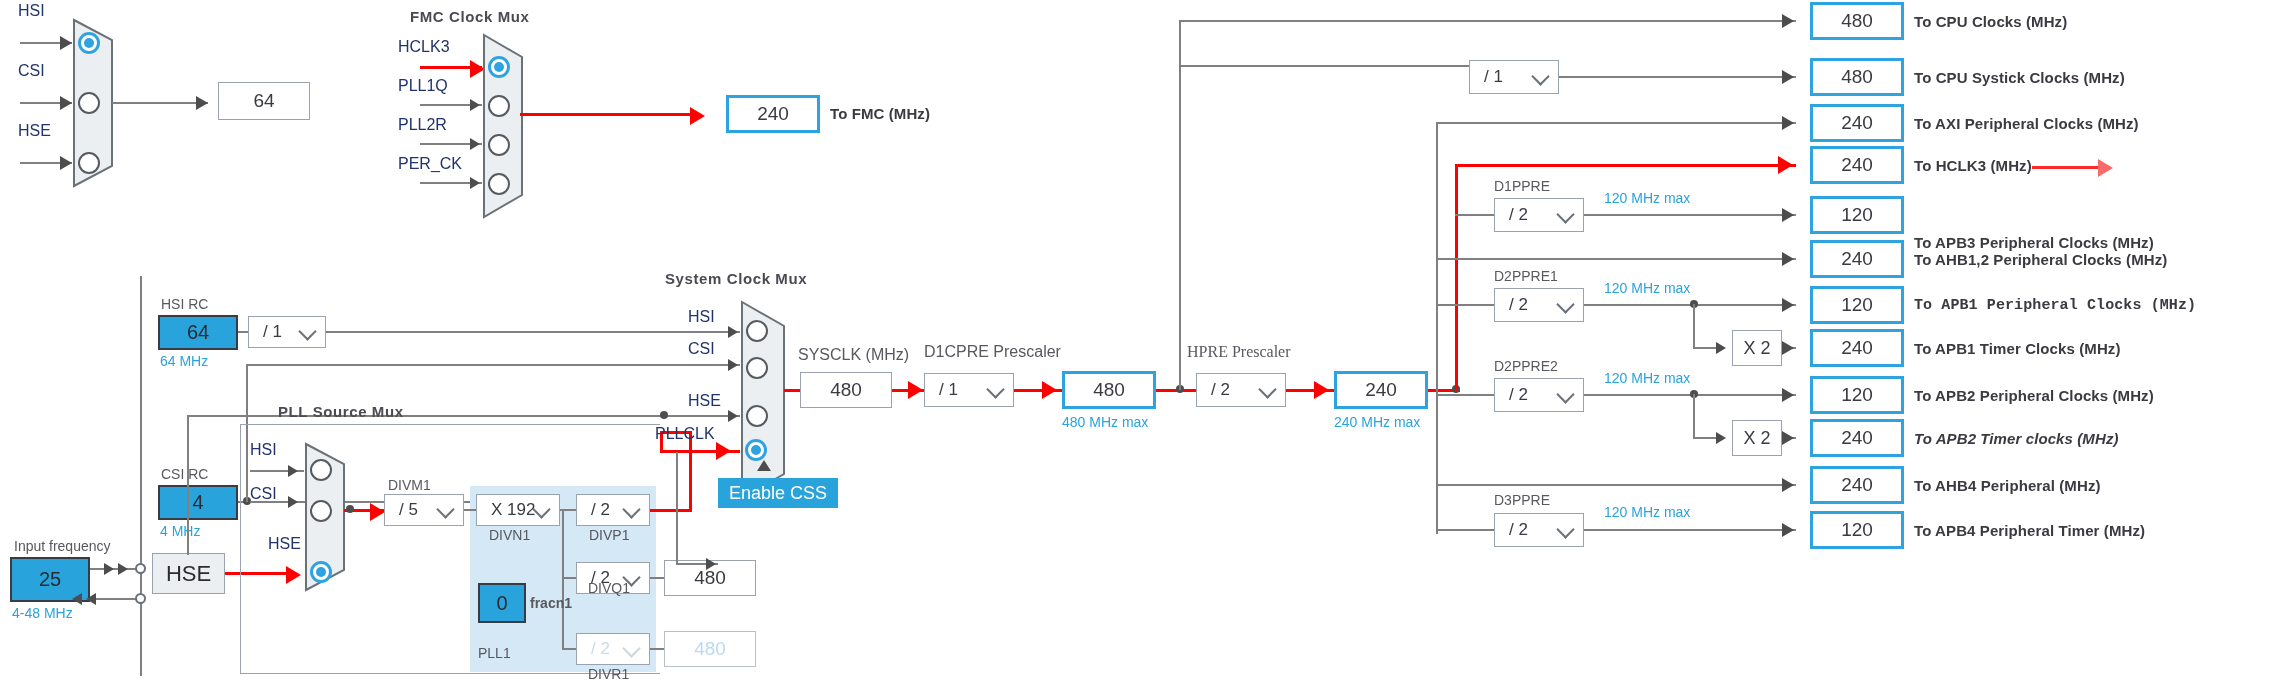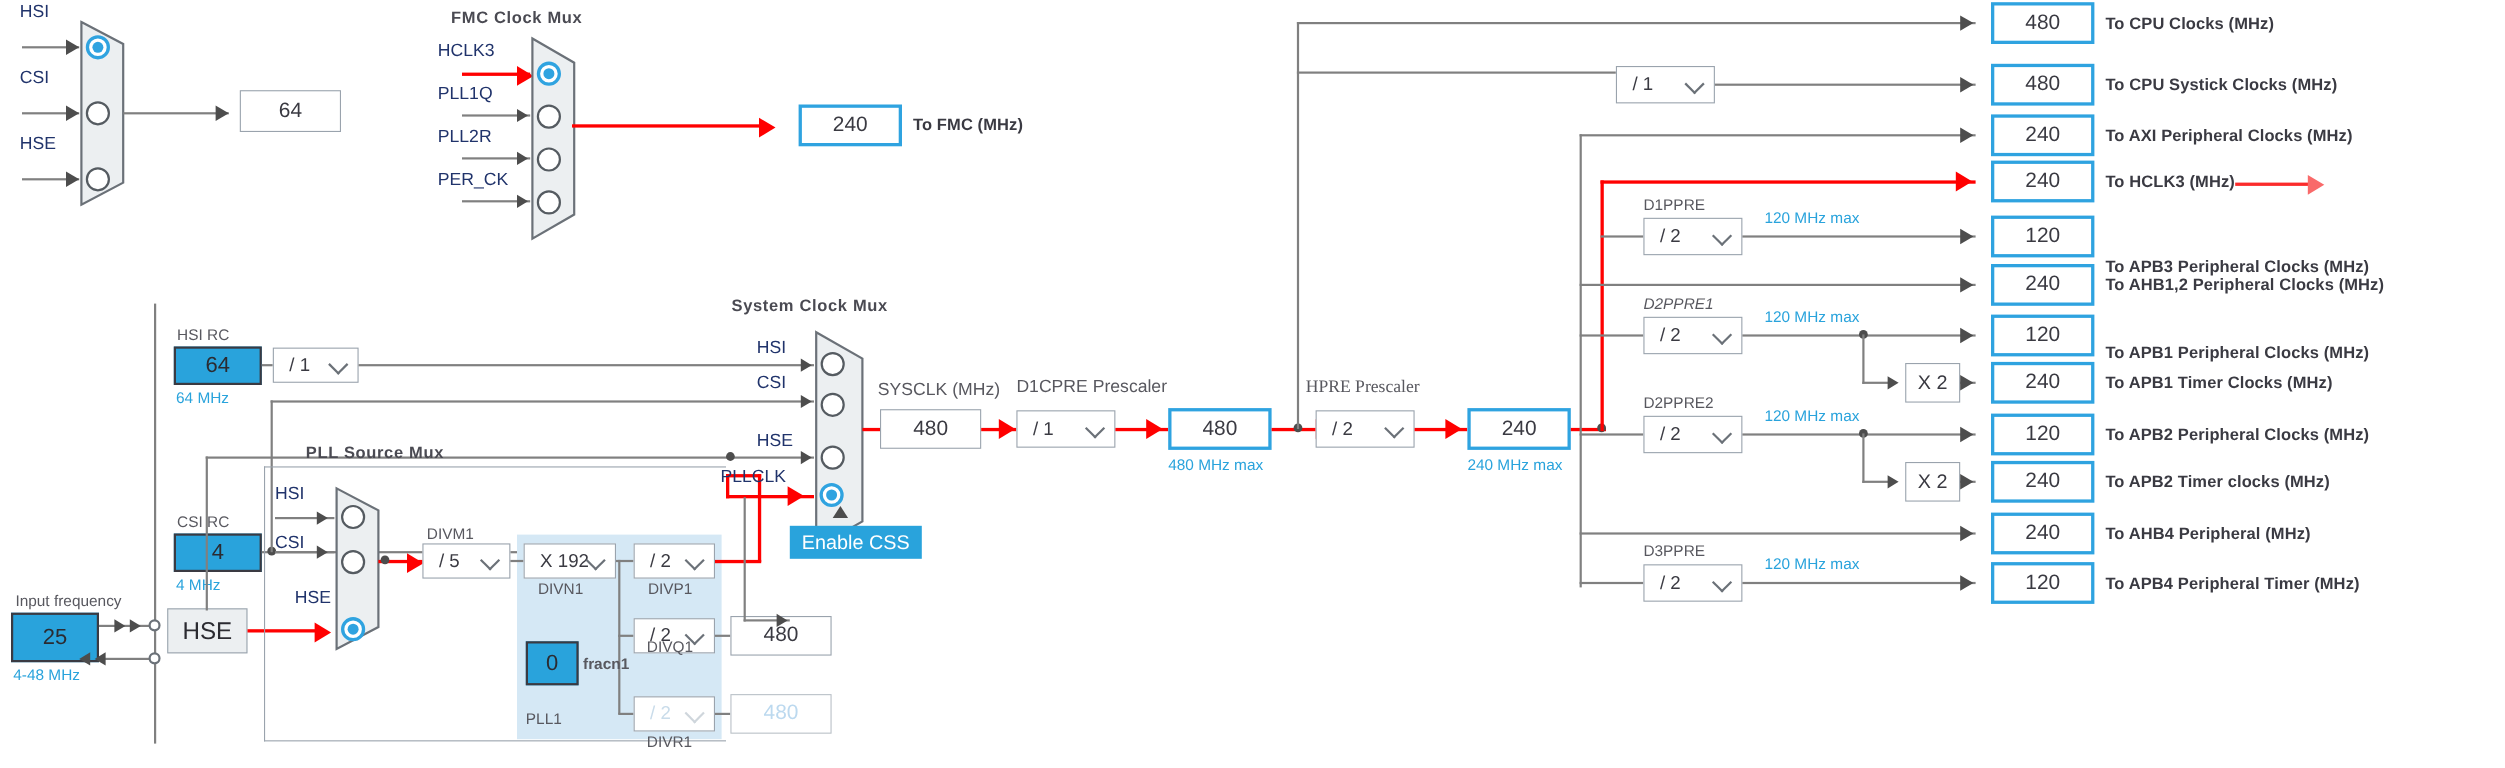--- a/index.html
+++ b/index.html
@@ -377,21 +377,21 @@
   <div class="lbl lbl-cyan" style="left:1604px;top:190px;">120 MHz max</div>
   <div class="wire h" style="left:1455px;top:214px;width:39px;"></div>
   <div class="sel" style="left:1494px;top:198px;width:90px;height:34px;">
     <span>/ 2</span>
     <span class="chev"></span>
   </div>
   <div class="wire h" style="left:1584px;top:214px;width:212px;"></div>
 
   <div class="wire h" style="left:1436px;top:258px;width:360px;"></div>
 
-  <div class="lbl lbl-small" style="left:1494px;top:268px;font-style:italic;">D2PPRE1</div>
+  <div class="lbl lbl-small" style="left:1494px;top:268px;">D2PPRE1</div>
   <div class="lbl lbl-cyan" style="left:1604px;top:280px;">120 MHz max</div>
   <div class="wire h" style="left:1436px;top:304px;width:58px;"></div>
   <div class="sel" style="left:1494px;top:288px;width:90px;height:34px;">
     <span>/ 2</span>
     <span class="chev"></span>
   </div>
   <div class="wire h" style="left:1584px;top:304px;width:212px;"></div>
   <div class="dot" style="left:1690px;top:300px;"></div>
   <div class="wire v" style="left:1693px;top:304px;height:45px;"></div>
   <div class="wire h" style="left:1693px;top:347px;width:30px;"></div>
@@ -446,33 +446,33 @@
   <div class="arr" style="left:1782px;top:208px;"></div>
   <div class="vbox blue" style="left:1810px;top:196px;width:94px;height:38px;">120</div>
   <div class="lbl lbl-out" style="left:1914px;top:207px;margin-top:27px;">To APB3 Peripheral Clocks (MHz)</div>
 
   <div class="arr" style="left:1782px;top:252px;"></div>
   <div class="vbox blue" style="left:1810px;top:240px;width:94px;height:38px;">240</div>
   <div class="lbl lbl-out" style="left:1914px;top:251px;">To AHB1,2 Peripheral Clocks (MHz)</div>
 
   <div class="arr" style="left:1782px;top:298px;"></div>
   <div class="vbox blue" style="left:1810px;top:286px;width:94px;height:38px;">120</div>
-  <div class="lbl lbl-out" style="left:1914px;top:312px;">To APB1 Peripheral Clocks (MHz)</div>
+  <div class="lbl lbl-out" style="left:1914px;top:297px;font-family:Liberation Mono, monospace;">To APB1 Peripheral Clocks (MHz)</div>
 
   <div class="arr" style="left:1782px;top:341px;"></div>
   <div class="vbox blue" style="left:1810px;top:329px;width:94px;height:38px;">240</div>
   <div class="lbl lbl-out" style="left:1914px;top:340px;">To APB1 Timer Clocks (MHz)</div>
 
   <div class="arr" style="left:1782px;top:388px;"></div>
   <div class="vbox blue" style="left:1810px;top:376px;width:94px;height:38px;">120</div>
   <div class="lbl lbl-out" style="left:1914px;top:387px;">To APB2 Peripheral Clocks (MHz)</div>
 
   <div class="arr" style="left:1782px;top:431px;"></div>
   <div class="vbox blue" style="left:1810px;top:419px;width:94px;height:38px;">240</div>
-  <div class="lbl lbl-out" style="left:1914px;top:430px;">To APB2 Timer clocks (MHz)</div>
+  <div class="lbl lbl-out" style="left:1914px;top:430px;font-style:italic;">To APB2 Timer clocks (MHz)</div>
 
   <div class="arr" style="left:1782px;top:478px;"></div>
   <div class="vbox blue" style="left:1810px;top:466px;width:94px;height:38px;">240</div>
   <div class="lbl lbl-out" style="left:1914px;top:477px;">To AHB4 Peripheral (MHz)</div>
 
   <div class="arr" style="left:1782px;top:523px;"></div>
   <div class="vbox blue" style="left:1810px;top:511px;width:94px;height:38px;">120</div>
   <div class="lbl lbl-out" style="left:1914px;top:522px;">To APB4 Peripheral Timer (MHz)</div>
 
 </div>

